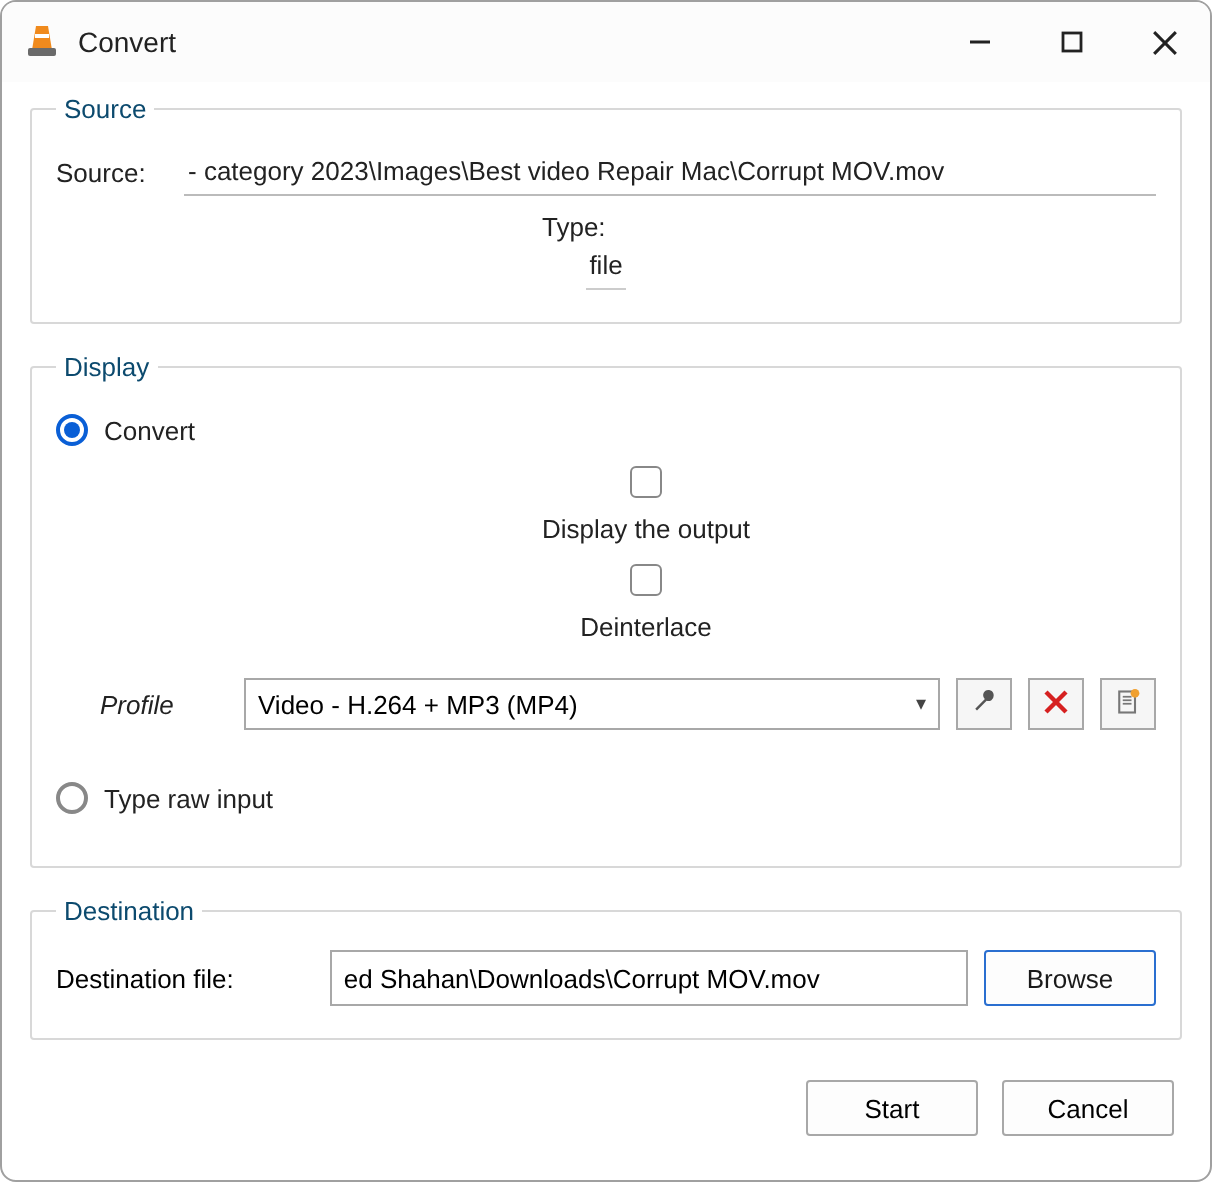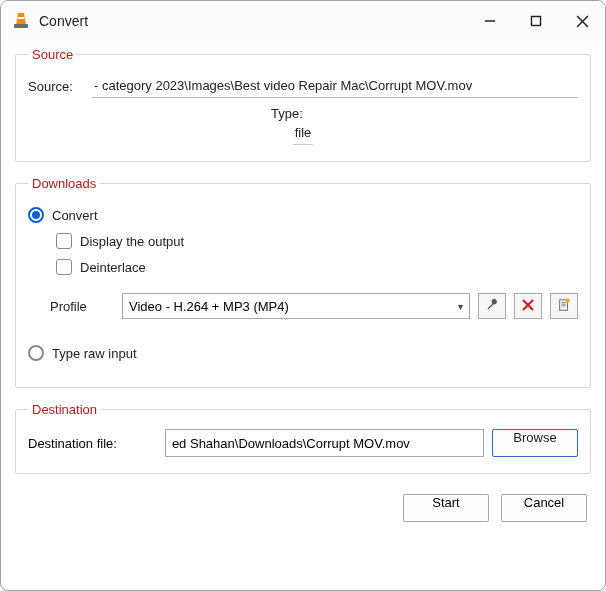--- a/index.html
+++ b/index.html
@@ -49,21 +49,21 @@
   }
   fieldset {
     border: 1px solid #d8d8d8;
     border-radius: 2px;
     margin: 0 0 14px 0;
     padding: 12px 12px 16px 12px;
   }
   legend {
     padding: 0 4px;
     font-size: 13px;
-    color: #b91c1c;
+    color: #0c4a6e;
   }
   .row {
     display: flex;
     align-items: center;
     margin-bottom: 8px;
   }
   .row:last-child { margin-bottom: 0; flex-direction: column; }
   .label-col {
     width: 64px;
     color: #222;
@@ -102,31 +102,33 @@
     border-radius: 50%;
     background: #0a5fd6;
   }
   .check-box {
     width: 16px; height: 16px;
     border: 1px solid #888;
     border-radius: 3px;
     background: #fff;
   }
   .indent {
-    margin-left: 28px;
+    margin-left: 40px;
+    flex-direction: column;
   }
   .profile-row {
     display: flex;
     align-items: center;
     gap: 8px;
     margin: 18px 0 10px 22px;
   }
   .profile-label {
     width: 64px;
     color: #222;
+    font-style: italic;
   }
   .combo {
     flex: 1;
     height: 26px;
     border: 1px solid #a8a8a8;
     background: #fff;
     display: flex;
     align-items: center;
     padding: 0 6px;
     position: relative;
@@ -164,20 +166,21 @@
     display: flex;
     align-items: center;
     margin-left: 40px;
   }
   .btn {
     height: 28px;
     min-width: 86px;
     border: 1px solid #a8a8a8;
     background: #fdfdfd;
     display: inline-flex;
+    align-items: center;
     justify-content: center;
     padding: 0 14px;
     border-radius: 2px;
   }
   .btn.primary {
     border: 1px solid #2a6fd0;
     color: #1a1a1a;
   }
   .dialog-buttons {
     display: flex;
@@ -227,21 +230,21 @@
       <div class="label-col">Source:</div>
       <div class="value-underline"> - category 2023\Images\Best video Repair Mac\Corrupt MOV.mov</div>
     </div>
     <div class="row">
       <div class="label-col">Type:</div>
       <div class="value-underline" style="border-bottom-color:#ccc;">file</div>
     </div>
   </fieldset>
 
   <fieldset class="settings-fieldset">
-    <legend>Downloads</legend>
+    <legend>Display</legend>
 
     <div class="radio">
       <span class="radio-btn selected"></span>
       <span>Convert</span>
     </div>
 
     <div class="check indent">
       <span class="check-box"></span>
       <span>Display the output</span>
     </div>

